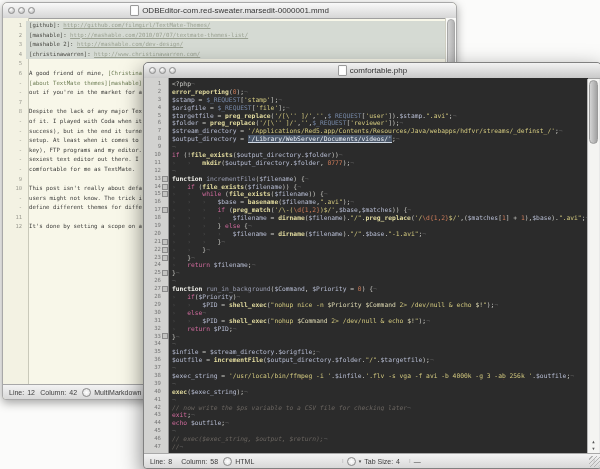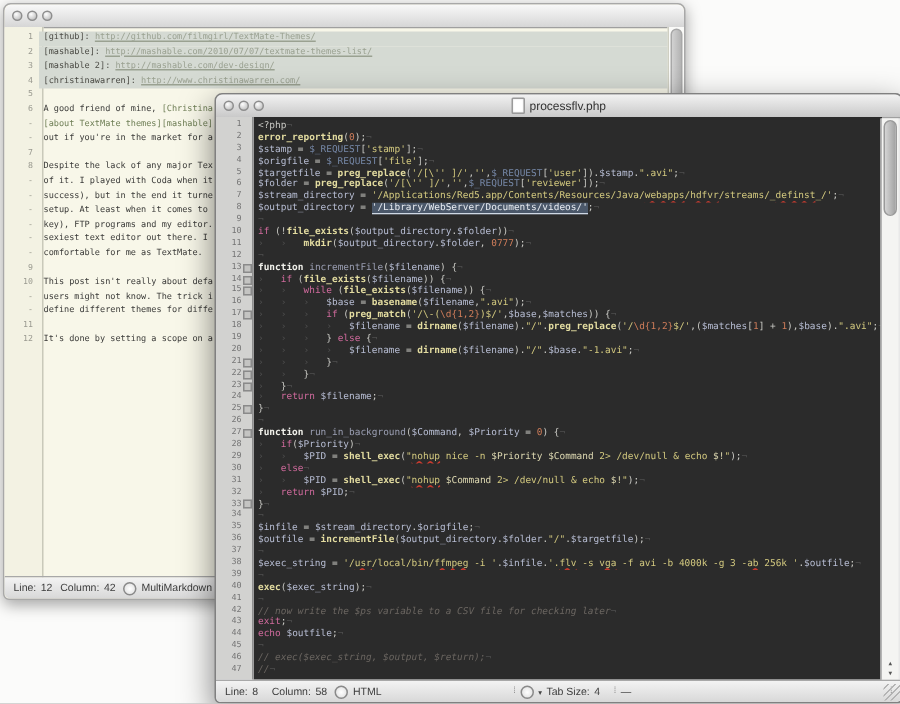--- a/index.html
+++ b/index.html
@@ -69,20 +69,24 @@
 
 <div class="canvas">
 
   <section class="win back">
     <div class="titlebar">
       <span class="lights">
         <span class="light"></span>
         <span class="light"></span>
         <span class="light"></span>
       </span>
+      <span class="titlewrap">
+        <span class="docicon"></span>
+        <span>ODBEditor-com.red-sweater.marsedit-0000001.mmd</span>
+      </span>
     </div>
     <div class="bgutter"></div>
     <div class="btext" id="back-text">
         <div class="brow"><span class="bln">1</span><span class="btxt hl"><span class="label">[github]: </span><span class="link">http://github.com/filmgirl/TextMate-Themes/</span></span></div>
         <div class="brow"><span class="bln">2</span><span class="btxt hl"><span class="label">[mashable]: </span><span class="link">http://mashable.com/2010/07/07/textmate-themes-list/</span></span></div>
         <div class="brow"><span class="bln">3</span><span class="btxt hl"><span class="label">[mashable 2]: </span><span class="link">http://mashable.com/dev-design/</span></span></div>
         <div class="brow"><span class="bln">4</span><span class="btxt hl"><span class="label">[christinawarren]: </span><span class="link">http://www.christinawarren.com/</span></span></div>
         <div class="brow"><span class="bln">5</span><span class="btxt"></span></div>
         <div class="brow"><span class="bln">6</span><span class="btxt"><span class="body">A good friend of mine, </span><span class="ref">[Christina Warren][christinawarren]</span><span class="body">, just published a piece on </span><span class="ref">[</span><span class="ref sp">Mashable</span><span class="ref"> / Dev &amp; Design][mashable 2]</span></span></div>
         <div class="brow"><span class="bln">-</span><span class="btxt"><span class="ref">[about TextMate themes][mashable]</span></span></div>
@@ -117,21 +121,21 @@
 
   <section class="win front">
     <div class="titlebar">
       <span class="lights">
         <span class="light"></span>
         <span class="light"></span>
         <span class="light"></span>
       </span>
       <span class="titlewrap">
         <span class="docicon"></span>
-        <span>processflv.php</span>
+        <span>comfortable.php</span>
       </span>
     </div>
     <div class="fcodebg"></div>
     <div class="fgutter"></div>
     <div class="fcode" id="front-code">
         <div class="crow"><span class="cln">1</span><span class="fold"></span><span class="ctxt"><span class="pln">&lt;?php</span><span class="inv">¬</span></span></div>
         <div class="crow"><span class="cln">2</span><span class="fold"></span><span class="ctxt"><span class="fn">error_reporting</span><span class="pln">(</span><span class="num">0</span><span class="pln">);</span><span class="inv">¬</span></span></div>
         <div class="crow"><span class="cln">3</span><span class="fold"></span><span class="ctxt"><span class="var">$stamp</span><span class="pln"> = </span><span class="sg">$_REQUEST</span><span class="pln">[</span><span class="str">'stamp'</span><span class="pln">];</span><span class="inv">¬</span></span></div>
         <div class="crow"><span class="cln">4</span><span class="fold"></span><span class="ctxt"><span class="var">$origfile</span><span class="pln"> = </span><span class="sg">$_REQUEST</span><span class="pln">[</span><span class="str">'file'</span><span class="pln">];</span><span class="inv">¬</span></span></div>
         <div class="crow"><span class="cln">5</span><span class="fold"></span><span class="ctxt"><span class="var">$targetfile</span><span class="pln"> = </span><span class="fn">preg_replace</span><span class="pln">(</span><span class="str">'/[\'' ]/'</span><span class="pln">,</span><span class="str">''</span><span class="pln">,</span><span class="sg">$_REQUEST</span><span class="pln">[</span><span class="str">'user'</span><span class="pln">]).</span><span class="var">$stamp</span><span class="pln">.</span><span class="str">".avi"</span><span class="pln">;</span><span class="inv">¬</span></span></div>

